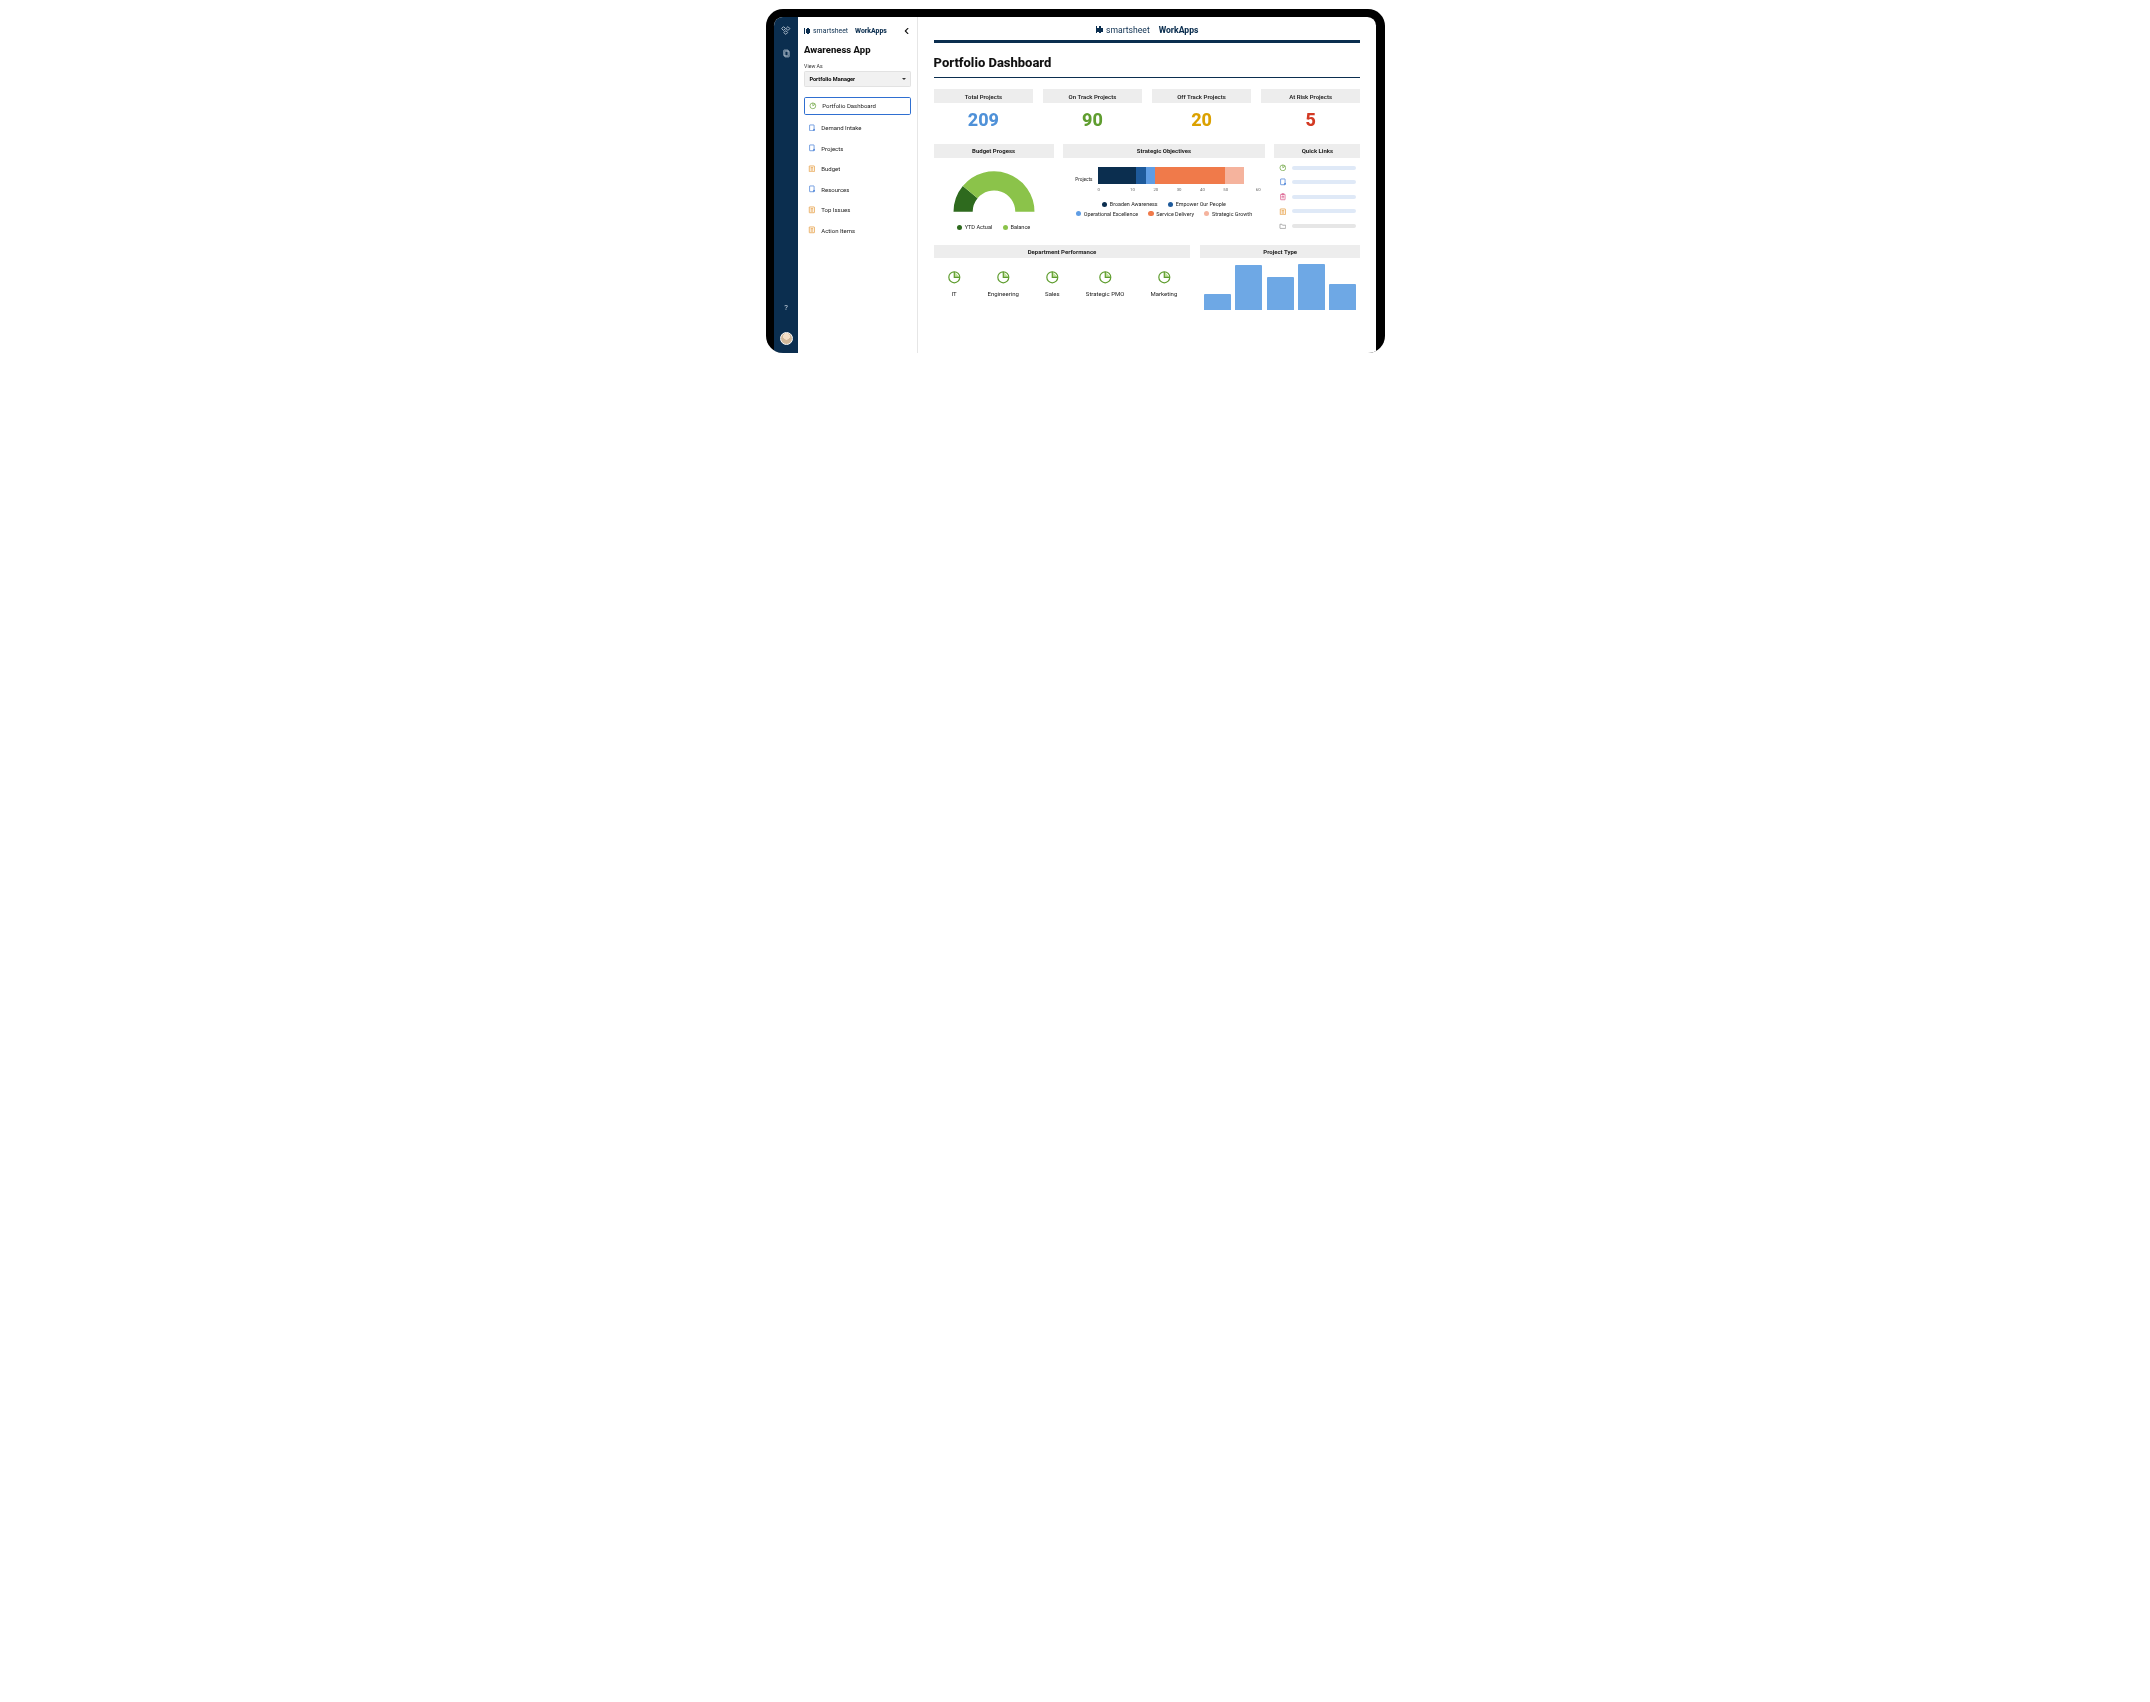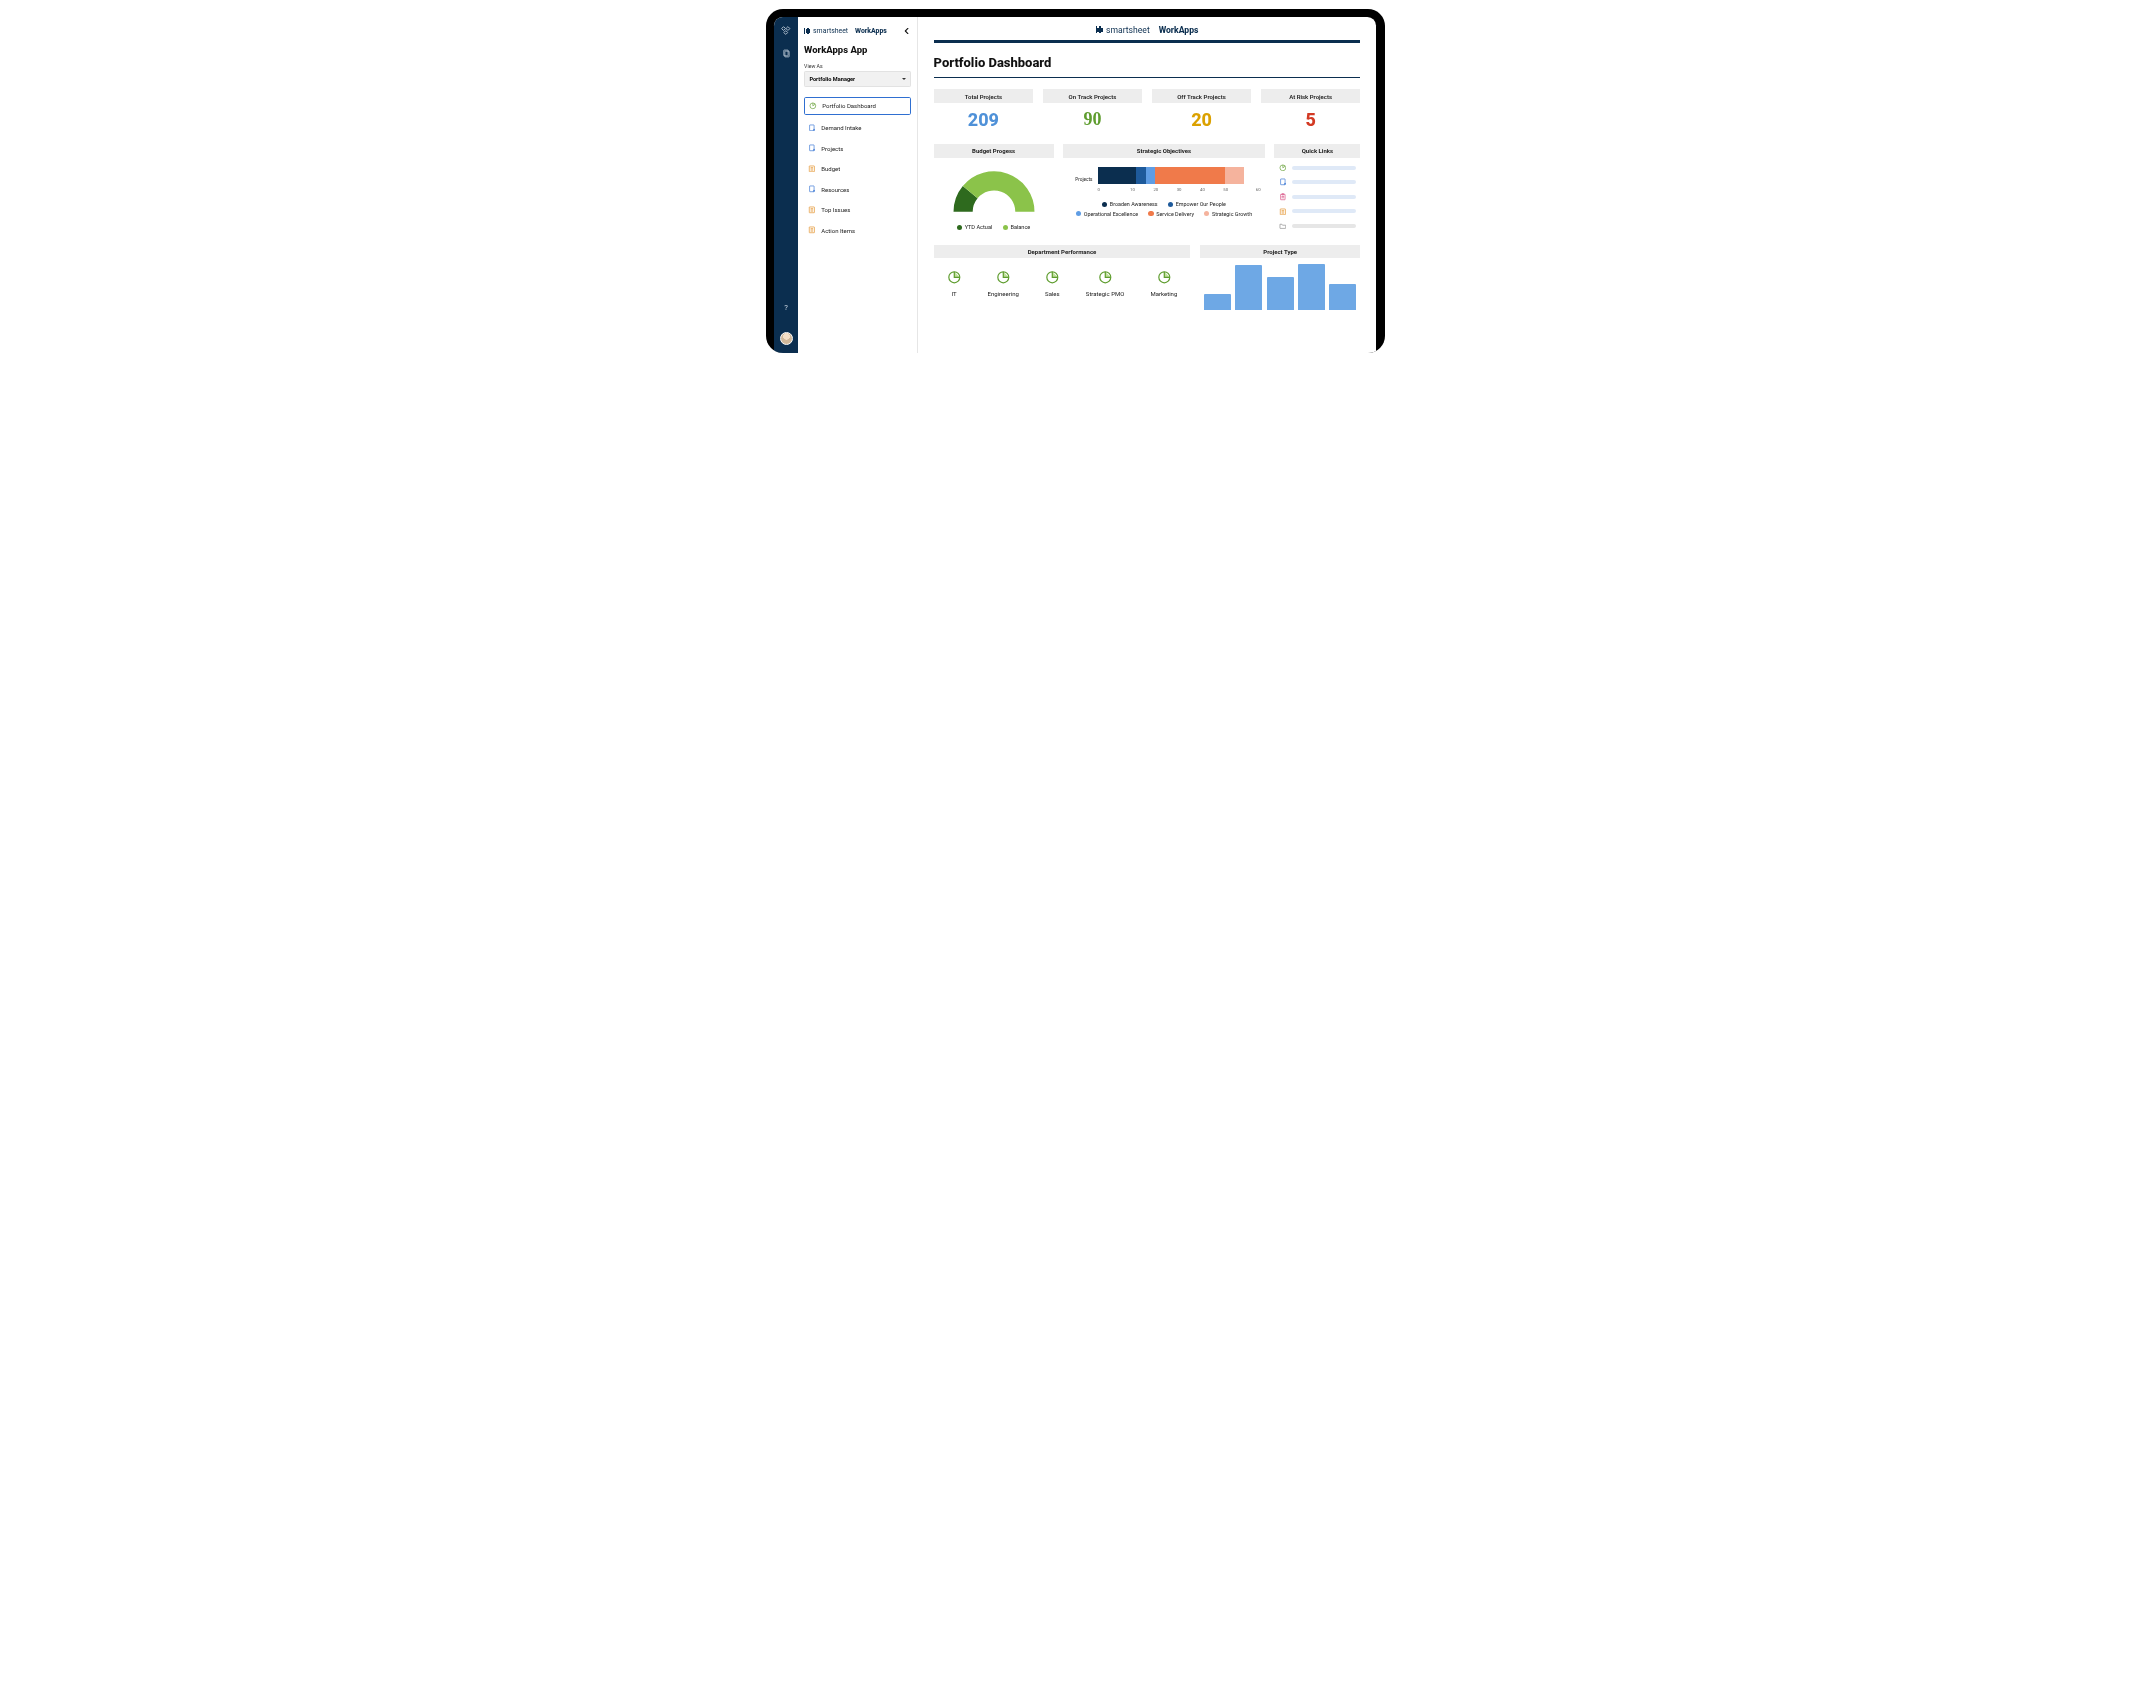--- a/index.html
+++ b/index.html
@@ -125,21 +125,21 @@
   .page-rule { height: 0.9px; background:#0b2e4f; margin: 6.9px 0 12px; }
 
   
   .kpi-row { display: flex; gap: 9.5px; }
   .kpi { flex: 1; text-align: center; }
   .kpi-head {
     background: #ededed; padding: 3.4px 0; font-size: 6px; font-weight: 600; color: #222;
   }
   .kpi-value { font-size: 18px; font-weight: 800; margin-top: 6px; }
   .c-blue { color:#4f91d8; }
-  .c-green { color:#5f9d2f;font-family:Liberation Serif, serif; }
+  .c-green { color:#5f9d2f; }
   .c-amber { color:#dba100; }
   .c-red { color:#d33a24; }
 
   
   .panels-row { display:flex; gap:9.5px; margin-top: 13.8px; }
   .panel { }
   .panel-head {
     background:#ededed; text-align:center; font-size:6px; font-weight:700; padding:3.4px 0; color:#222;
   }
   .panel-budget { flex: 0 0 120px; }
@@ -223,21 +223,21 @@
           </span>
           <span>smartsheet</span>&nbsp;<strong>WorkApps</strong>
         </div>
         <div class="sb-collapse">
           <svg width="5.2" height="6" viewBox="0 0 12 14">
               <path d="M9 1 L3 7 L9 13" fill="none" stroke="#111" stroke-width="2.5" stroke-linecap="round" stroke-linejoin="round"></path>
             </svg>
         </div>
       </div>
 
-      <div class="sb-apptitle">WorkApps App</div>
+      <div class="sb-apptitle">Awareness App</div>
 
       <div class="sb-viewas-label">View As</div>
       <div class="sb-viewas-select">
         <span>Portfolio Manager</span>
         <span class="triangle-down"></span>
       </div>
 
       <div class="sb-navlist" id="sb-navlist">
           <div class="sb-navitem active">
             <span class="sb-navicon">

